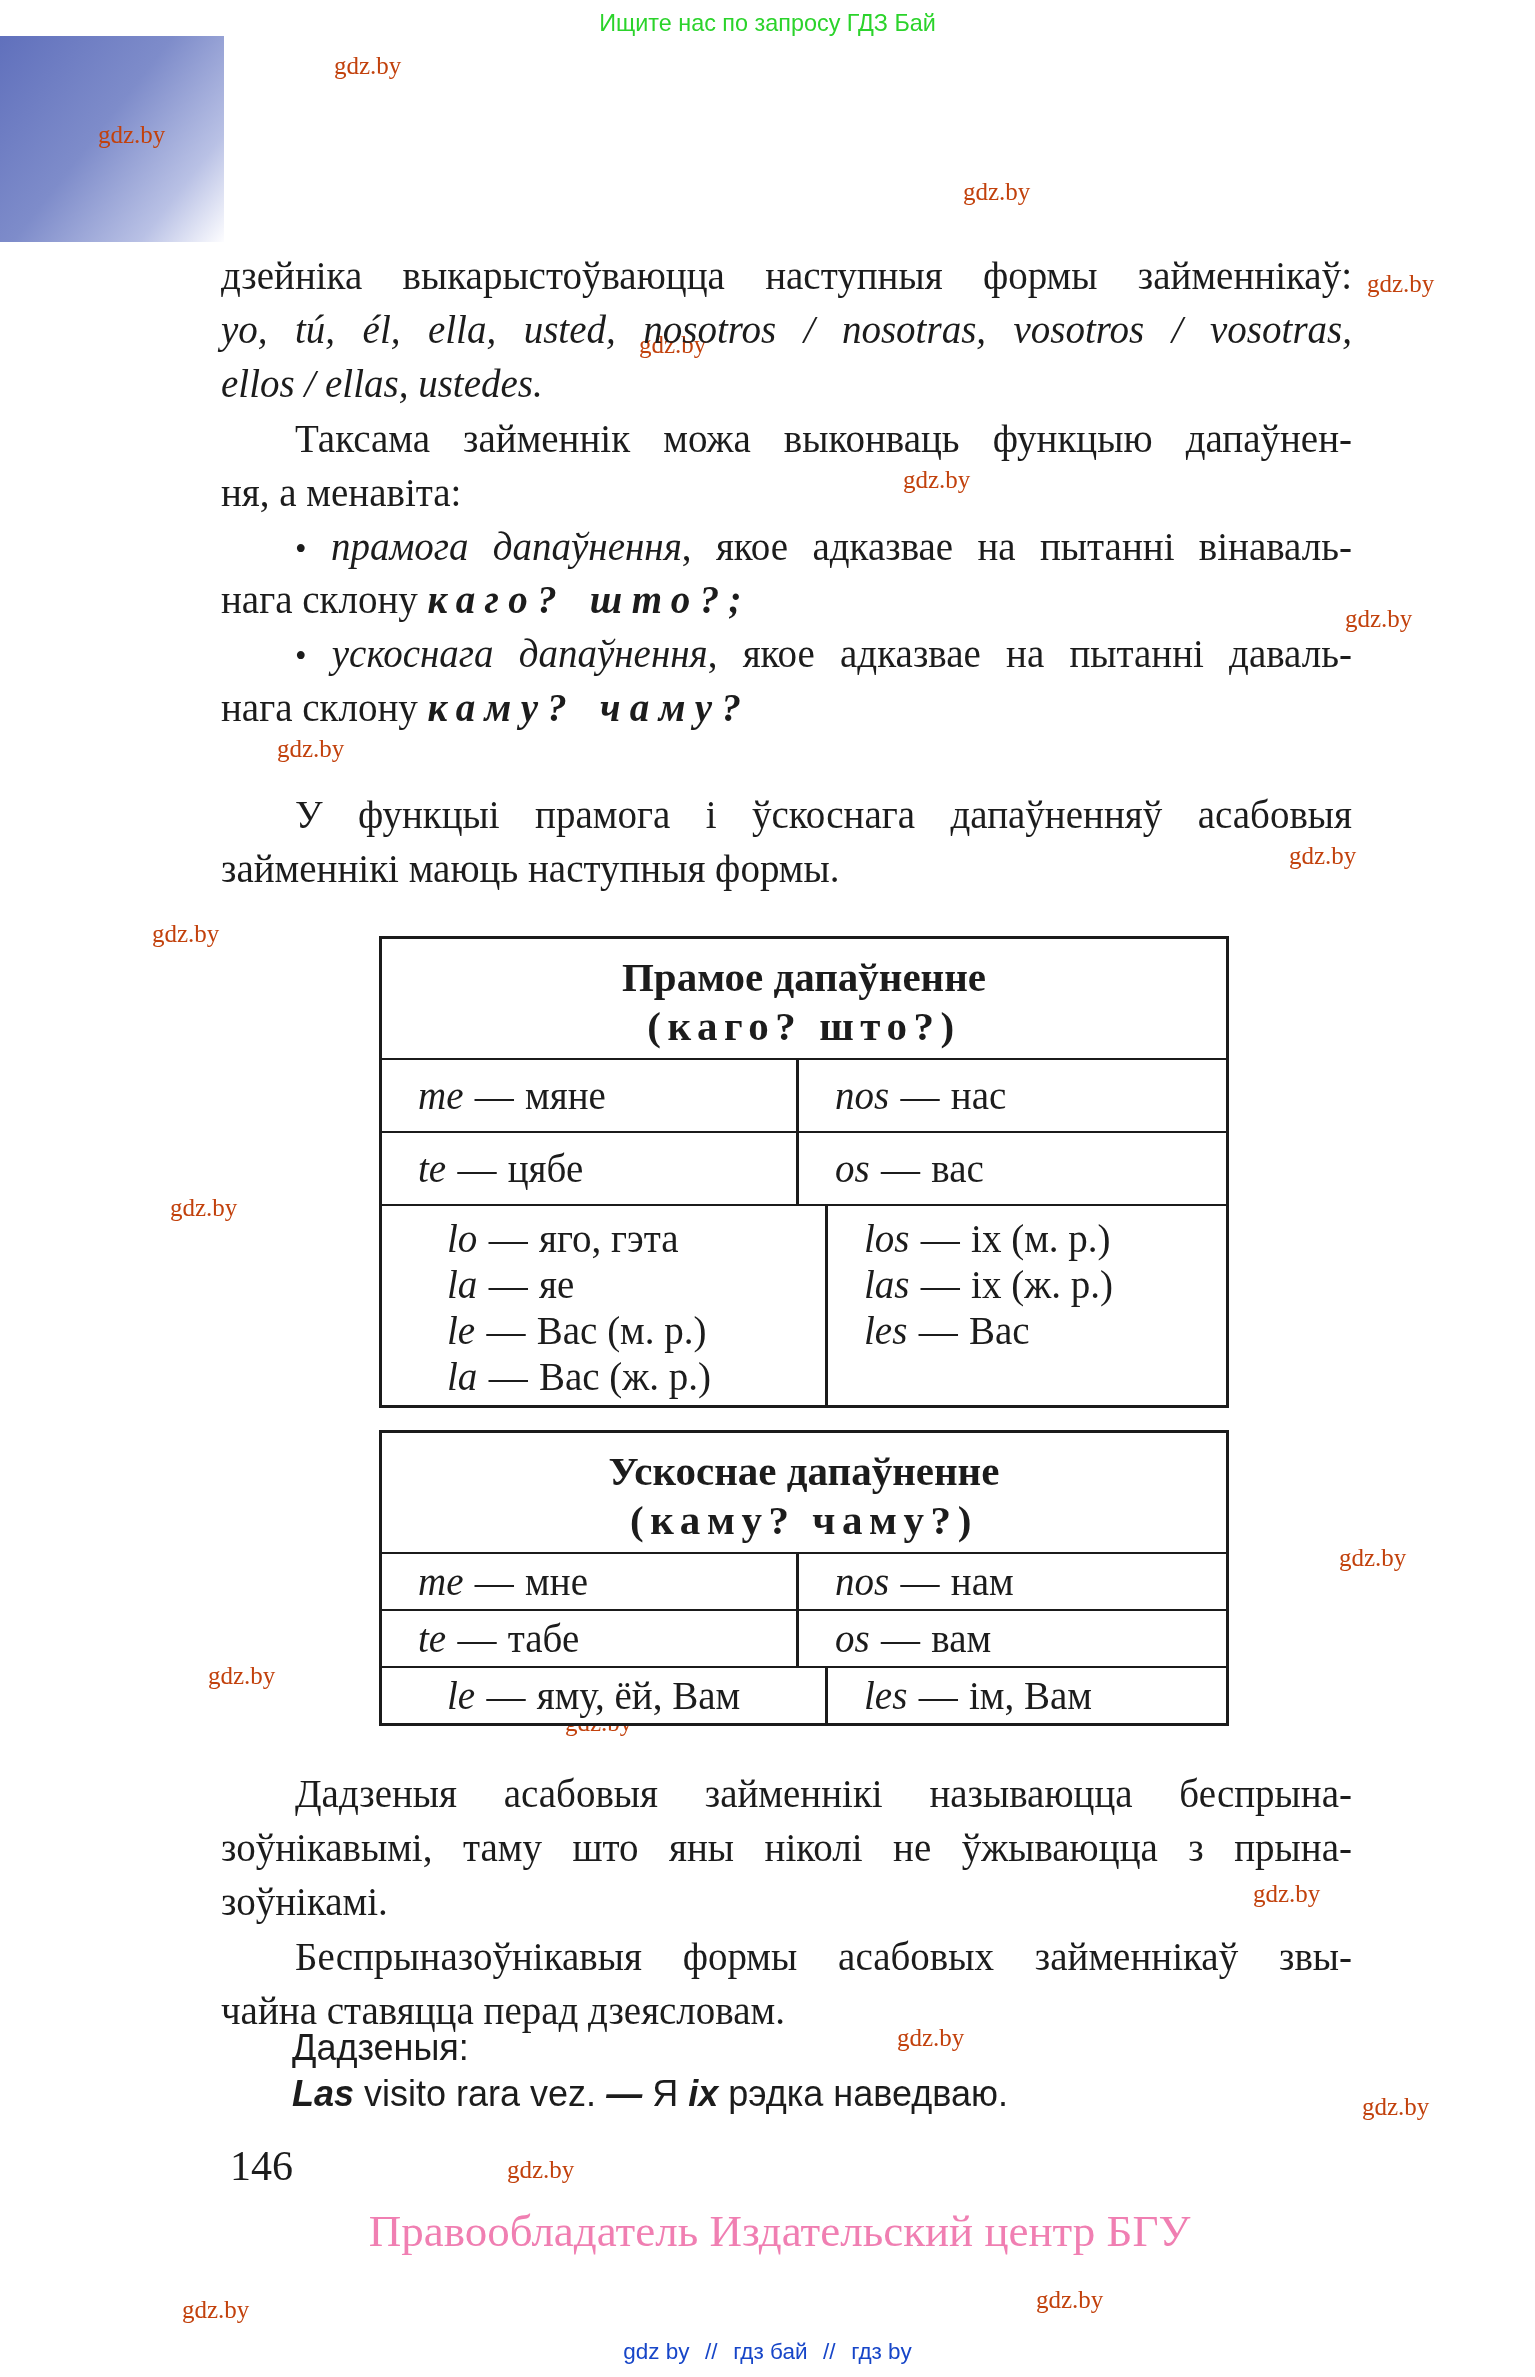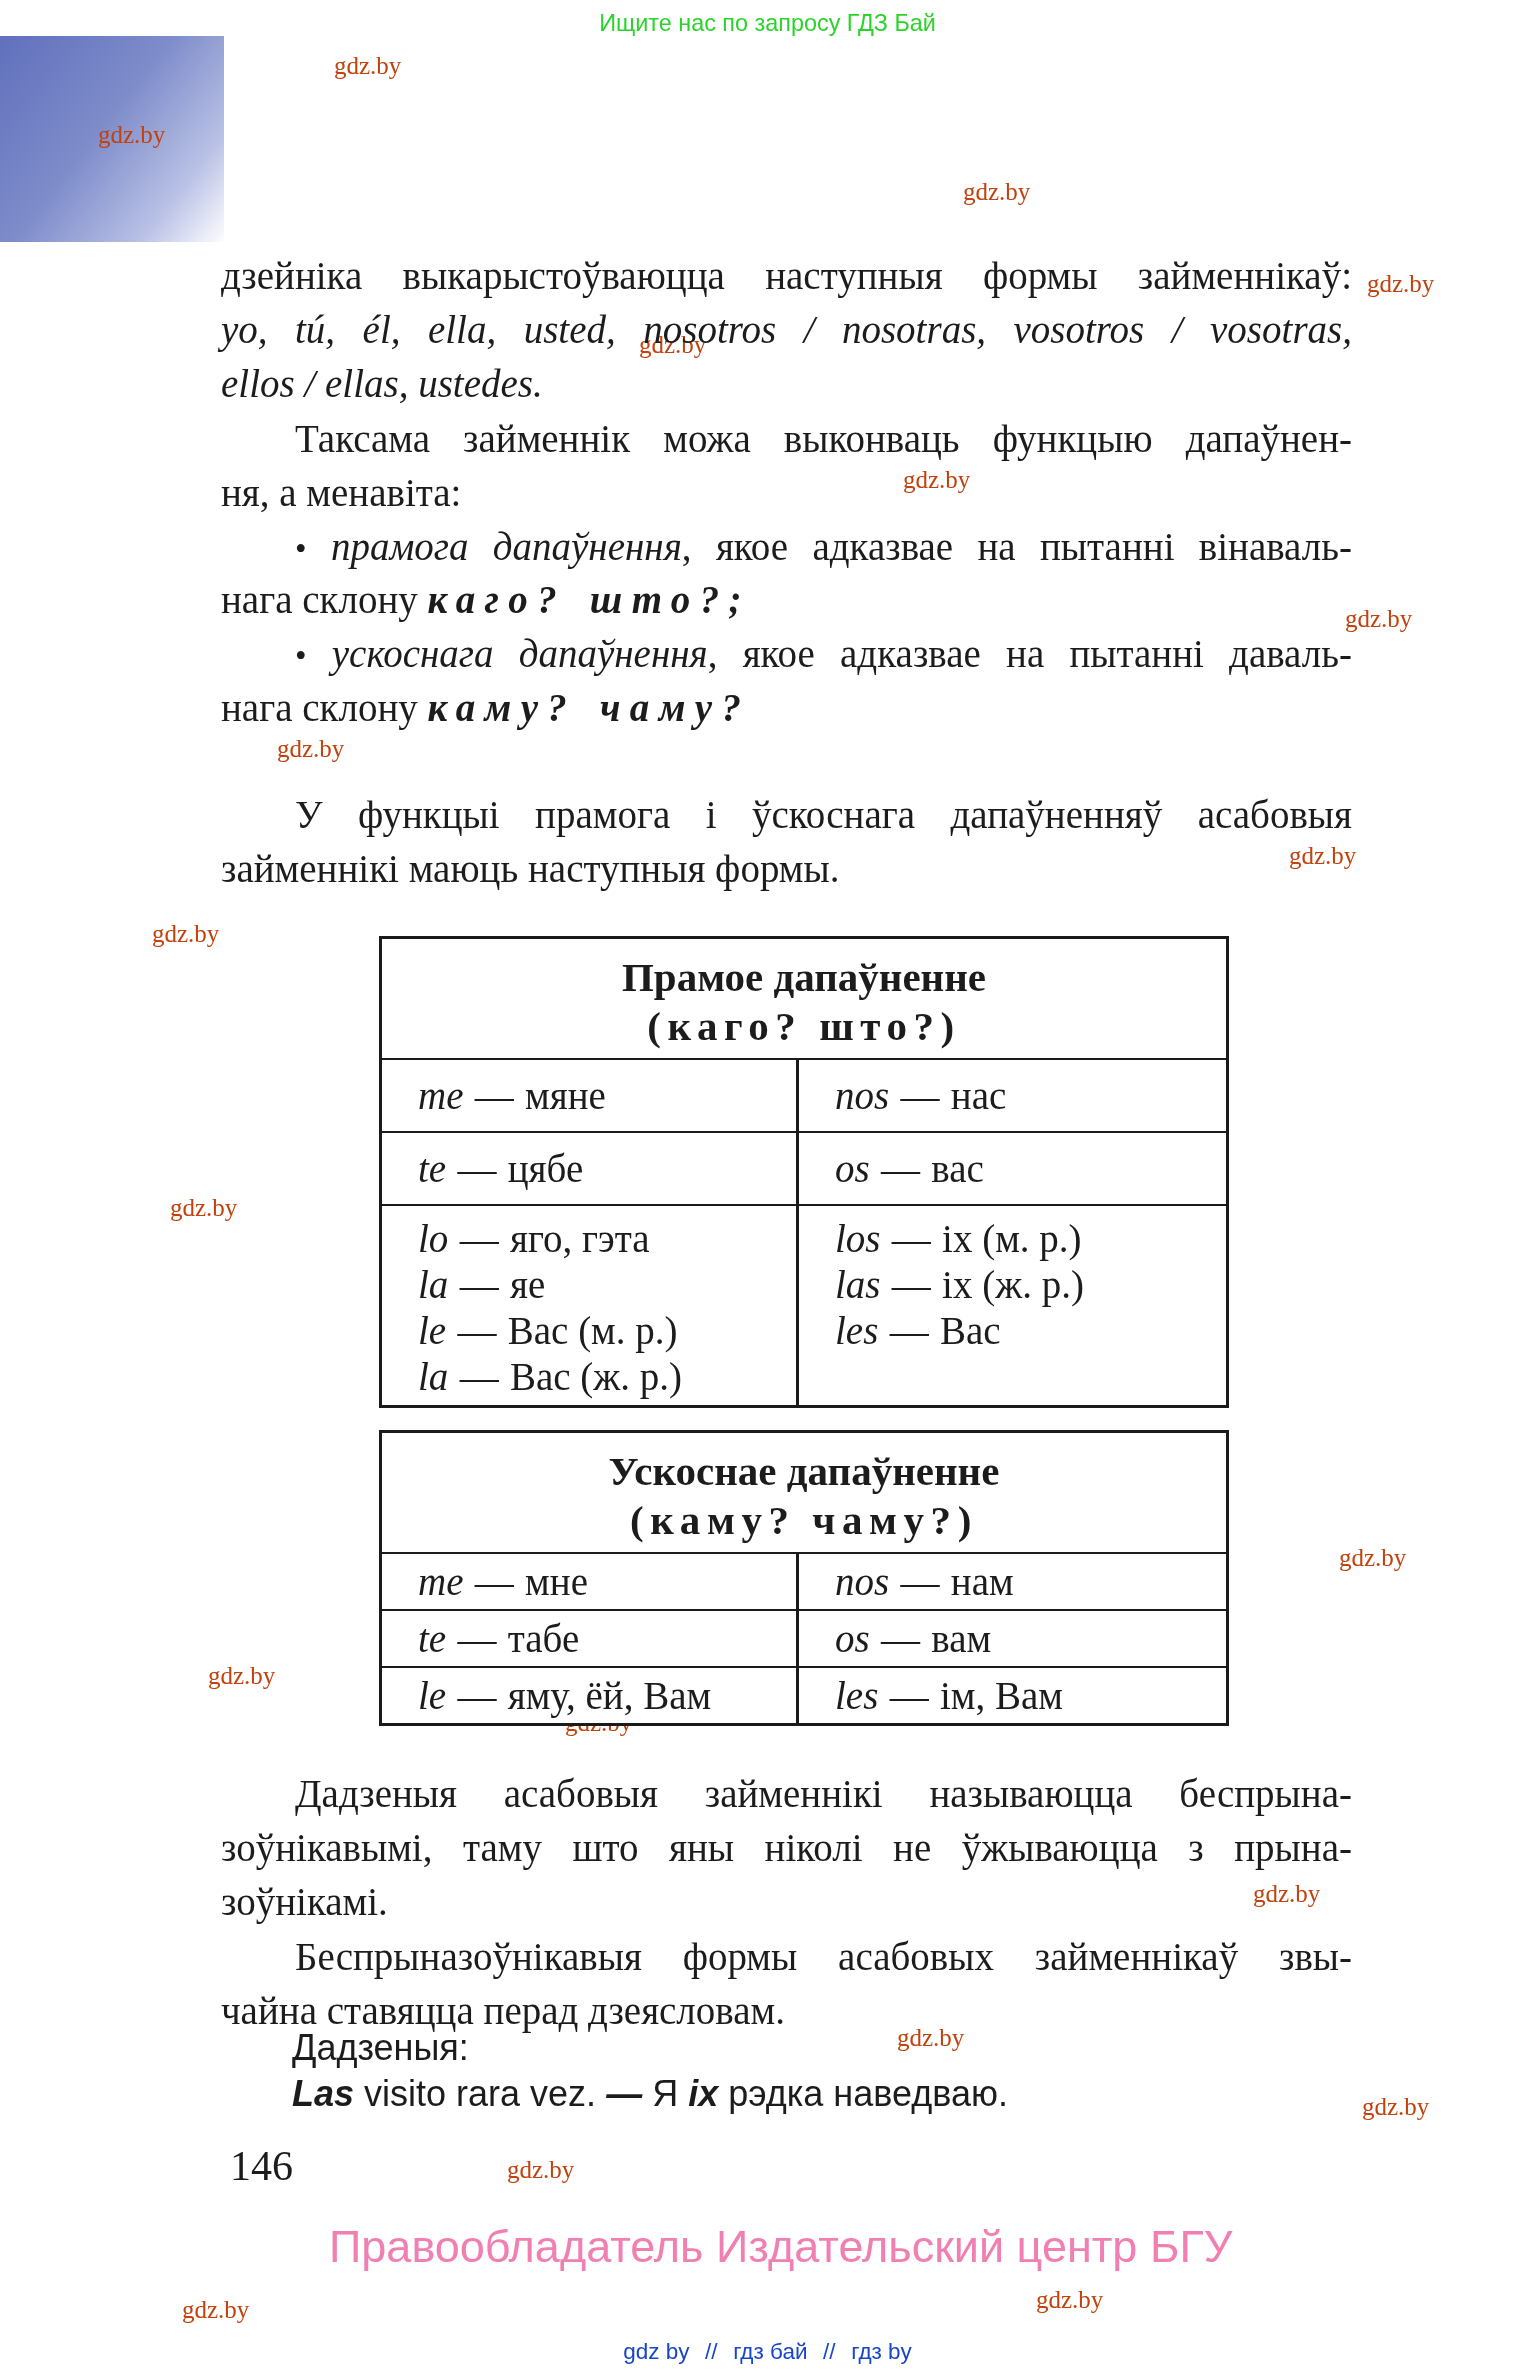--- a/index.html
+++ b/index.html
@@ -34,37 +34,37 @@
   .tbl {
     position:absolute; left:379px; width:850px; box-sizing:border-box;
     border:3.5px solid #1b1b1b; background:#fff;
   }
   .tbl-head {
     border-bottom:2.6px solid #1b1b1b; text-align:center;
     padding:14px 0 7px; font-weight:bold; font-size:41px; line-height:49px;
   }
   .qline {letter-spacing:0.16em;}
   .trow {display:flex; border-bottom:2.6px solid #1b1b1b;}
-  .trow.last {border-bottom:none;}
+  .trow.last {border-bottom:none;padding-left:29px;}
   .tcell {
     width:417px; box-sizing:border-box; padding-left:36px;
     display:flex; align-items:center; font-size:39px;
     border-right:3.5px solid #1b1b1b;
   }
   .tcell.rt {border-right:none; width:auto; flex:1;}
   .t1r {height:71px;}
   .t2r {height:55px;}
   .big {height:199px;}
   .tcell.multi {display:block; padding-top:10.4px; line-height:46px;}
   .lat {font-style:italic;}
   .dash {padding:0 11.3px;}
   .pagenum {position:absolute; left:230px; top:2142px; font-size:42px;}
   .pink {
     position:absolute; left:329px; top:2205px; width:901px; text-align:center;
-    font-family:Liberation Sans, sans-serif; font-size:45px; color:#f07fb2; white-space:nowrap;margin-top:16px;
+    font-family:Liberation Serif, serif; font-size:45px; color:#f07fb2; white-space:nowrap;
   }
   .footer {
     position:absolute; left:0; top:2339px; width:100%; text-align:center;
     font-family:"Liberation Sans", sans-serif; font-size:22.5px; color:#1746c8;
   }
   .footer span {margin:0 7.8px;}
 </style>
 </head>
 <body>
 

